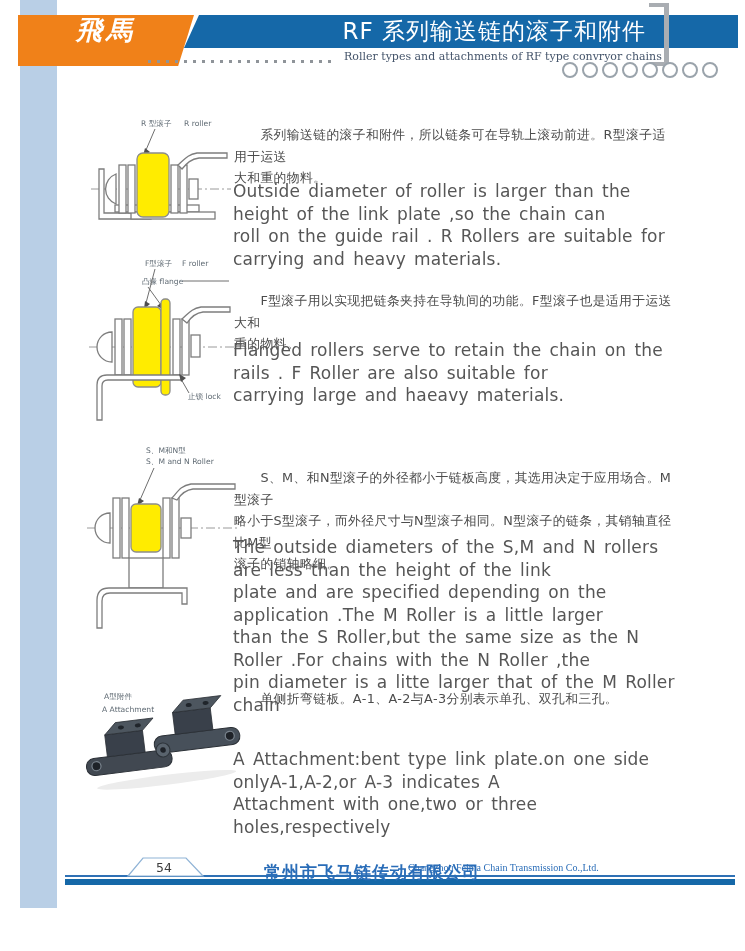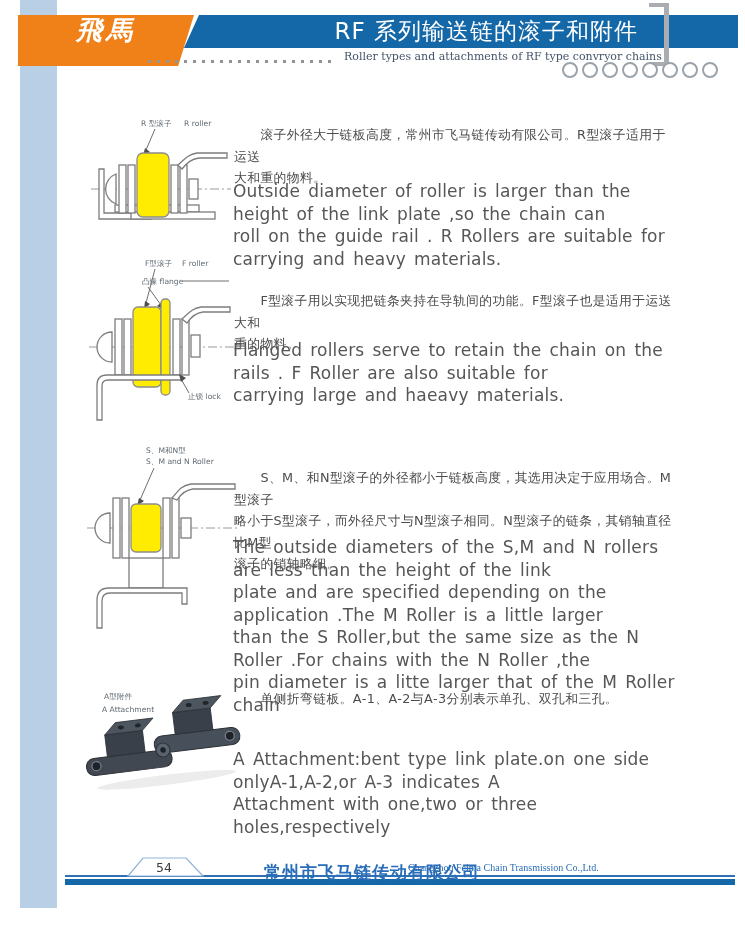--- a/index.html
+++ b/index.html
@@ -12,21 +12,21 @@
   #logo-band{
     position:absolute;left:18px;top:15px;width:176px;height:51px;background:#f08119;
     clip-path:polygon(0 0,100% 0,91% 100%,0 100%);
     color:#fff;text-align:center;line-height:31px;font-size:26px;font-weight:bold;
     font-family:"DejaVu Serif","Liberation Serif",serif;font-style:italic;letter-spacing:4px;
   }
   #title-band{
     position:absolute;left:184px;top:15px;width:554px;height:33px;background:#1568a8;
     clip-path:polygon(15px 0,100% 0,100% 100%,0 100%);
     color:#fff;text-align:right;line-height:33px;font-size:23px;letter-spacing:1px;
-    padding-right:8px;box-sizing:border-box;
+    padding-right:0;box-sizing:border-box;
   }
   #title-band span{margin-right:92px;}
   #bracket{
     position:absolute;left:649px;top:3px;width:15px;height:55px;
     border-top:4px solid #a9adb2;border-right:5px solid #a9adb2;border-bottom:4px solid #a9adb2;
   }
   #dotted{
     position:absolute;left:148px;top:60px;width:188px;height:3px;
     background-image:repeating-linear-gradient(to right,#8f9499 0 3px,transparent 3px 9px);
   }
@@ -101,21 +101,21 @@
     <rect class="ln" x="46" y="99" width="84" height="7"></rect>
     <path class="ln" d="M31,61 A16,16 0 0,0 31,91 Z"></path>
     <rect class="ln" x="34" y="52" width="7" height="48"></rect>
     <rect class="ln" x="43" y="52" width="7" height="48"></rect>
     <rect class="yel" x="52" y="40" width="32" height="64" rx="6"></rect>
     <rect class="ln" x="86" y="52" width="7" height="48"></rect>
     <rect class="ln" x="95" y="52" width="7" height="48"></rect>
     <rect class="ln" x="104" y="66" width="9" height="20"></rect>
     <path class="ln" d="M93,52 C100,46 102,42 112,40 L142,40 L142,45 L114,45 C106,46 102,50 97,56 Z"></path>
   </svg>
-  <div class="cn" style="top:124px;">　　滚子外径大于链板高度，常州市飞马链传动有限公司。R型滚子适用于运送
+  <div class="cn" style="top:124px;">　　系列输送链的滚子和附件，所以链条可在导轨上滚动前进。R型滚子适用于运送
 大和重的物料。</div>
   <div class="en" style="top:180px;">Outside diameter of roller is larger than the height of the link plate ,so the chain can
 roll on the guide rail . R Rollers are suitable for carrying and heavy materials.</div>
 
   <svg class="fig" style="left:85px;top:255px;" width="155" height="170" viewBox="0 0 155 170">
     <text class="figlbl" x="60" y="11">F型滚子</text>
     <text class="figlbl" x="97" y="11">F roller</text>
     <text class="figlbl" x="57" y="29">凸缘 flange</text>
     <line class="ldr" x1="98" y1="26" x2="144" y2="26"></line>
     <path class="ldr" d="M70,14 L61,48"></path>

